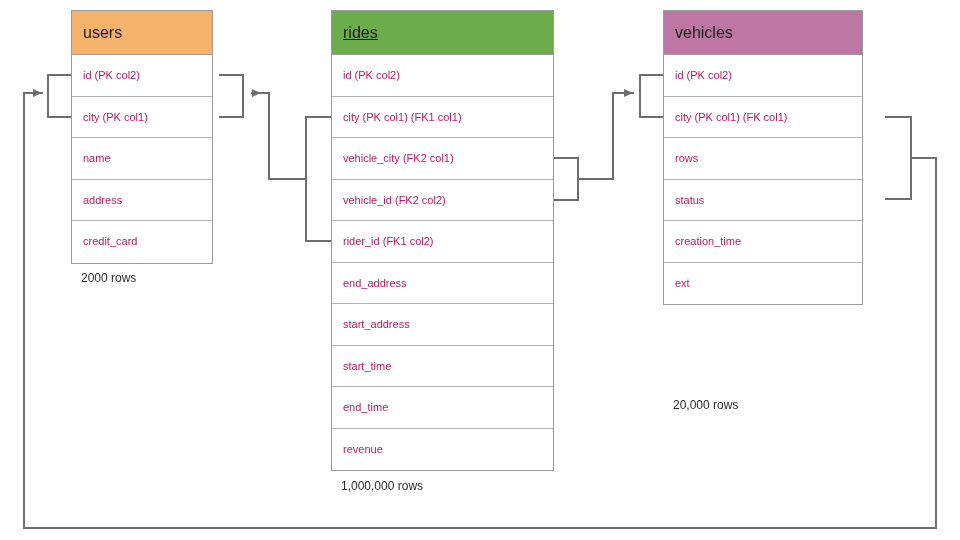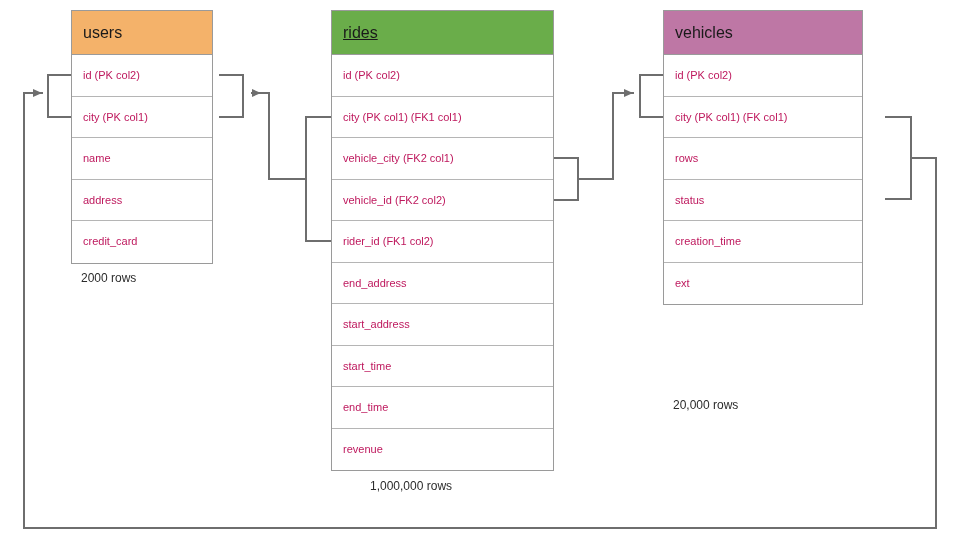--- a/index.html
+++ b/index.html
@@ -131,21 +131,21 @@
     <div class="table-row">city (PK col1) (FK1 col1)</div>
     <div class="table-row">vehicle_city (FK2 col1)</div>
     <div class="table-row">vehicle_id (FK2 col2)</div>
     <div class="table-row">rider_id (FK1 col2)</div>
     <div class="table-row">end_address</div>
     <div class="table-row">start_address</div>
     <div class="table-row">start_time</div>
     <div class="table-row">end_time</div>
     <div class="table-row last">revenue</div>
   </div>
-  <div class="row-count" style="left:341px; top:479px;margin-left:29px;">1,000,000 rows</div>
+  <div class="row-count" style="left:341px; top:479px;">1,000,000 rows</div>
 
   <div class="table-node" style="left:663px; top:10px; width:200px;">
     <div class="table-header" style="background:#be77a5;">vehicles</div>
     <div class="table-row">id (PK col2)</div>
     <div class="table-row">city (PK col1) (FK col1)</div>
     <div class="table-row">rows</div>
     <div class="table-row">status</div>
     <div class="table-row">creation_time</div>
     <div class="table-row last">ext</div>
   </div>

